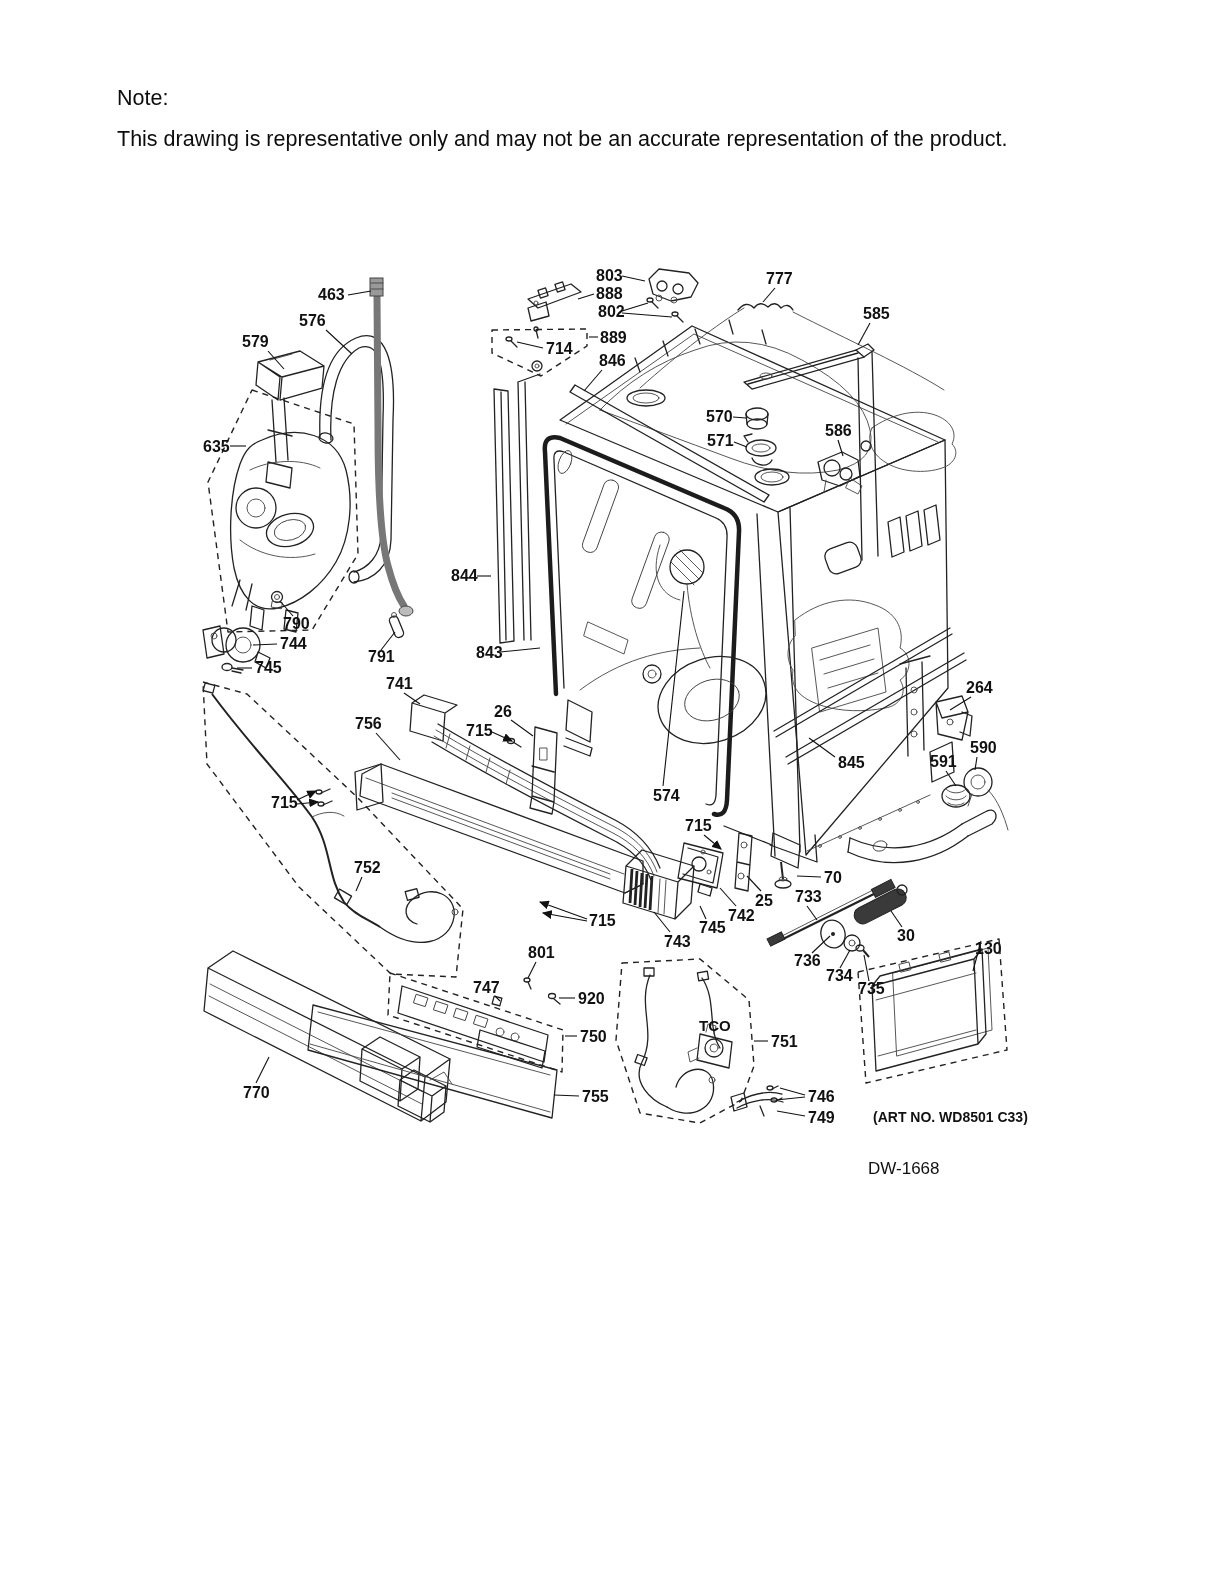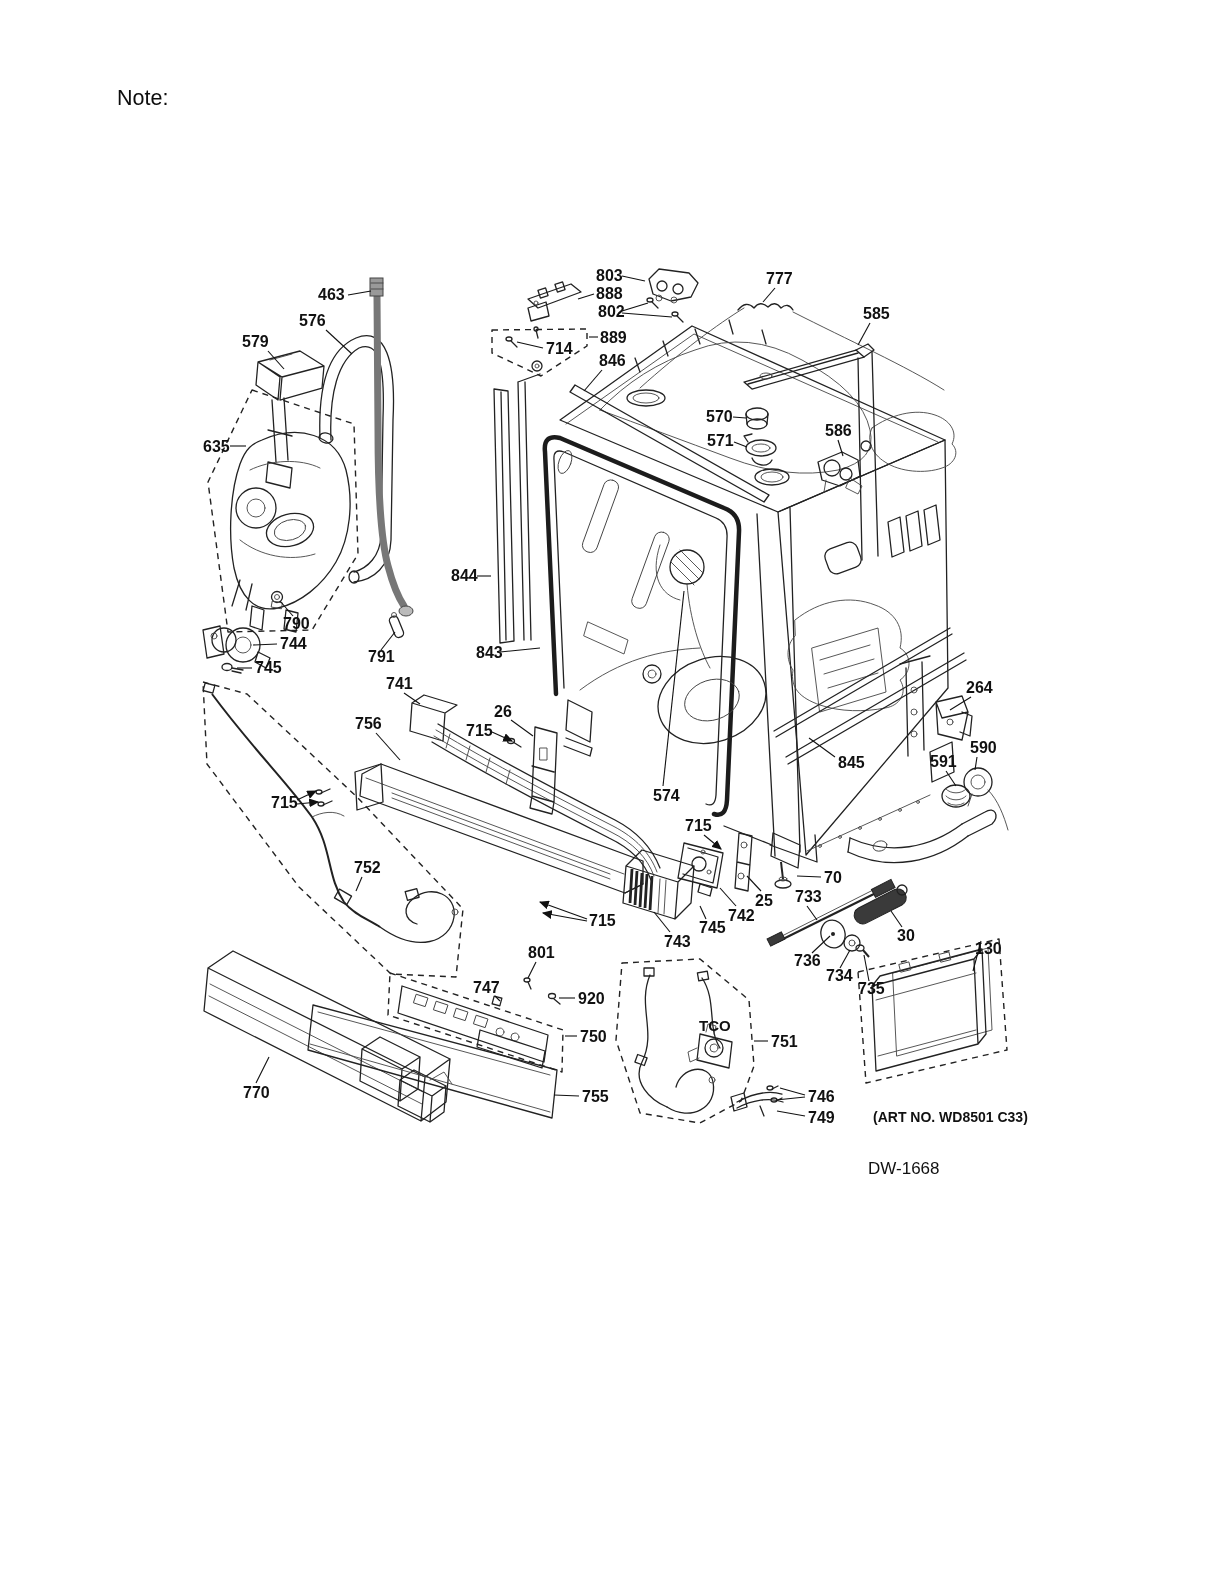--- a/index.html
+++ b/index.html
@@ -20,20 +20,21 @@
   .dark{stroke:#222;fill:#3a3a3a;}
   .hatch{stroke:#222;stroke-width:2.8;fill:none;}
 </style>
 </head>
 <body>
 
 <div id="page">
 
   <div id="note">
     <div class="t">Note:</div>
+    <div>This drawing is representative only and may not be an accurate representation of the product.</div>
   </div>
 
   <svg id="diagram" width="1214" height="1571" viewBox="0 0 1214 1571" xmlns="http://www.w3.org/2000/svg">
     <defs>
       <marker id="arw" markerWidth="9" markerHeight="8" refX="8" refY="4" orient="auto">
         <path d="M0,0 L9,4 L0,8 Z" fill="#111"></path>
       </marker>
     </defs>
 
     <g>

